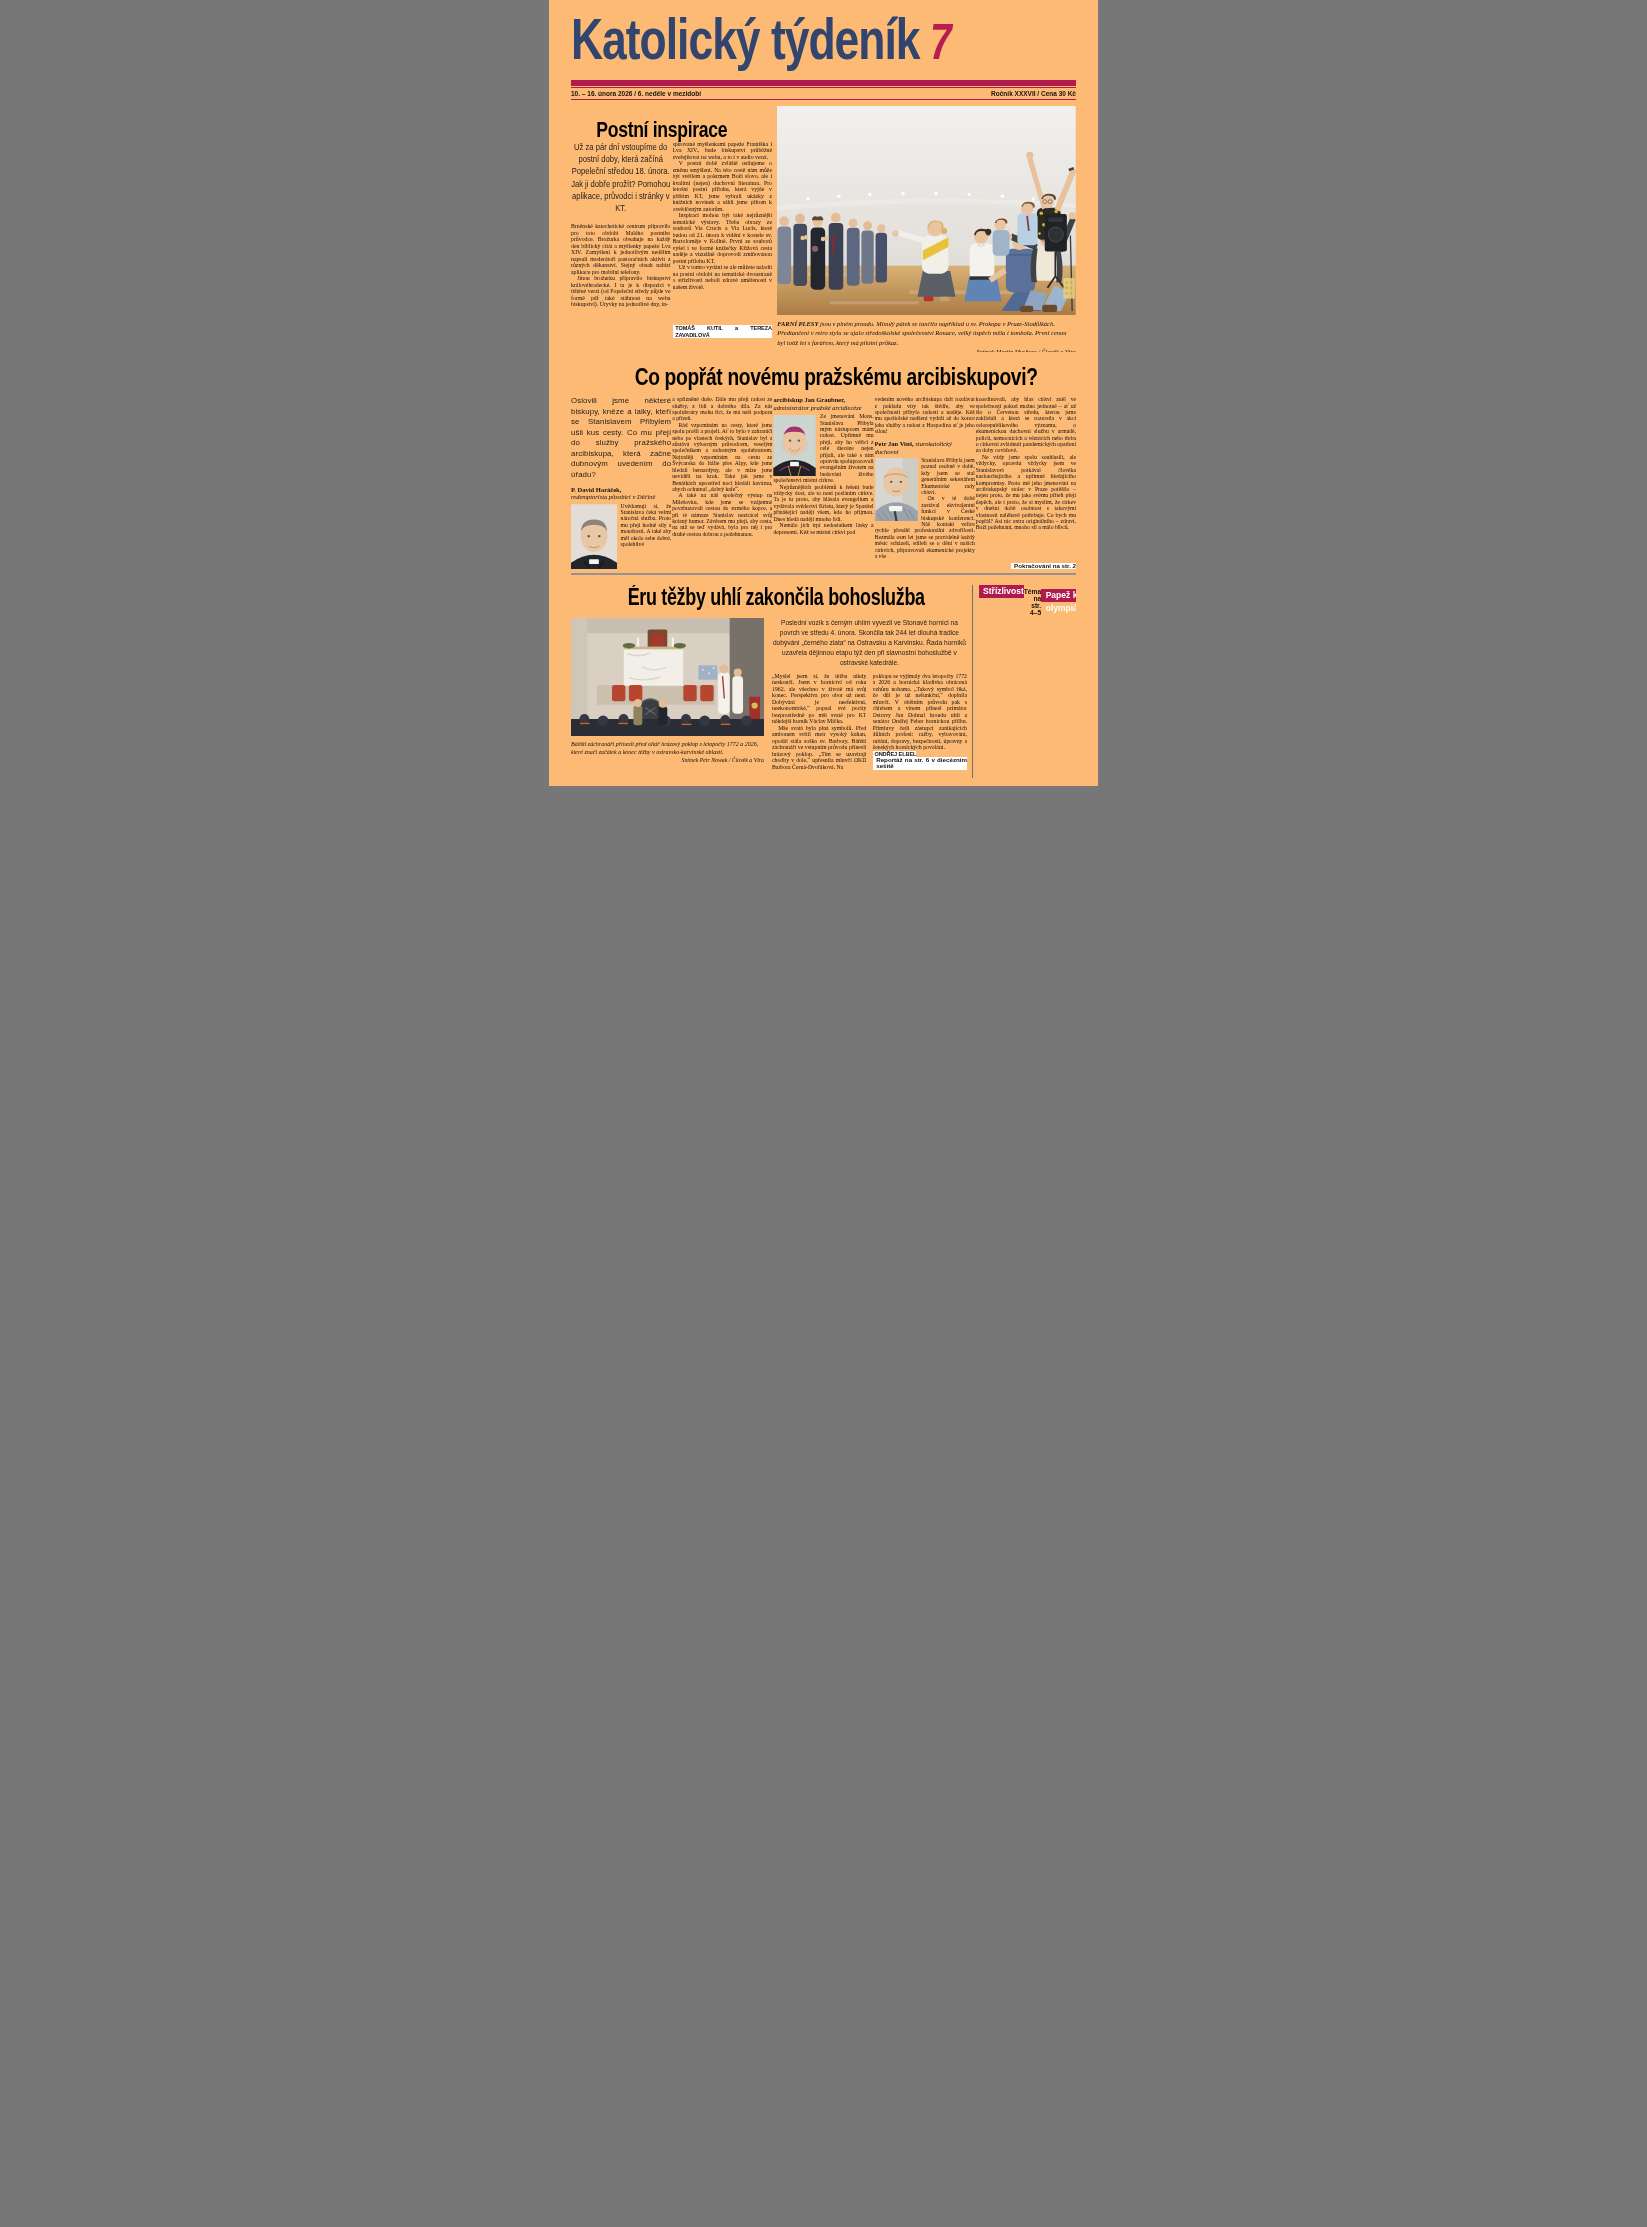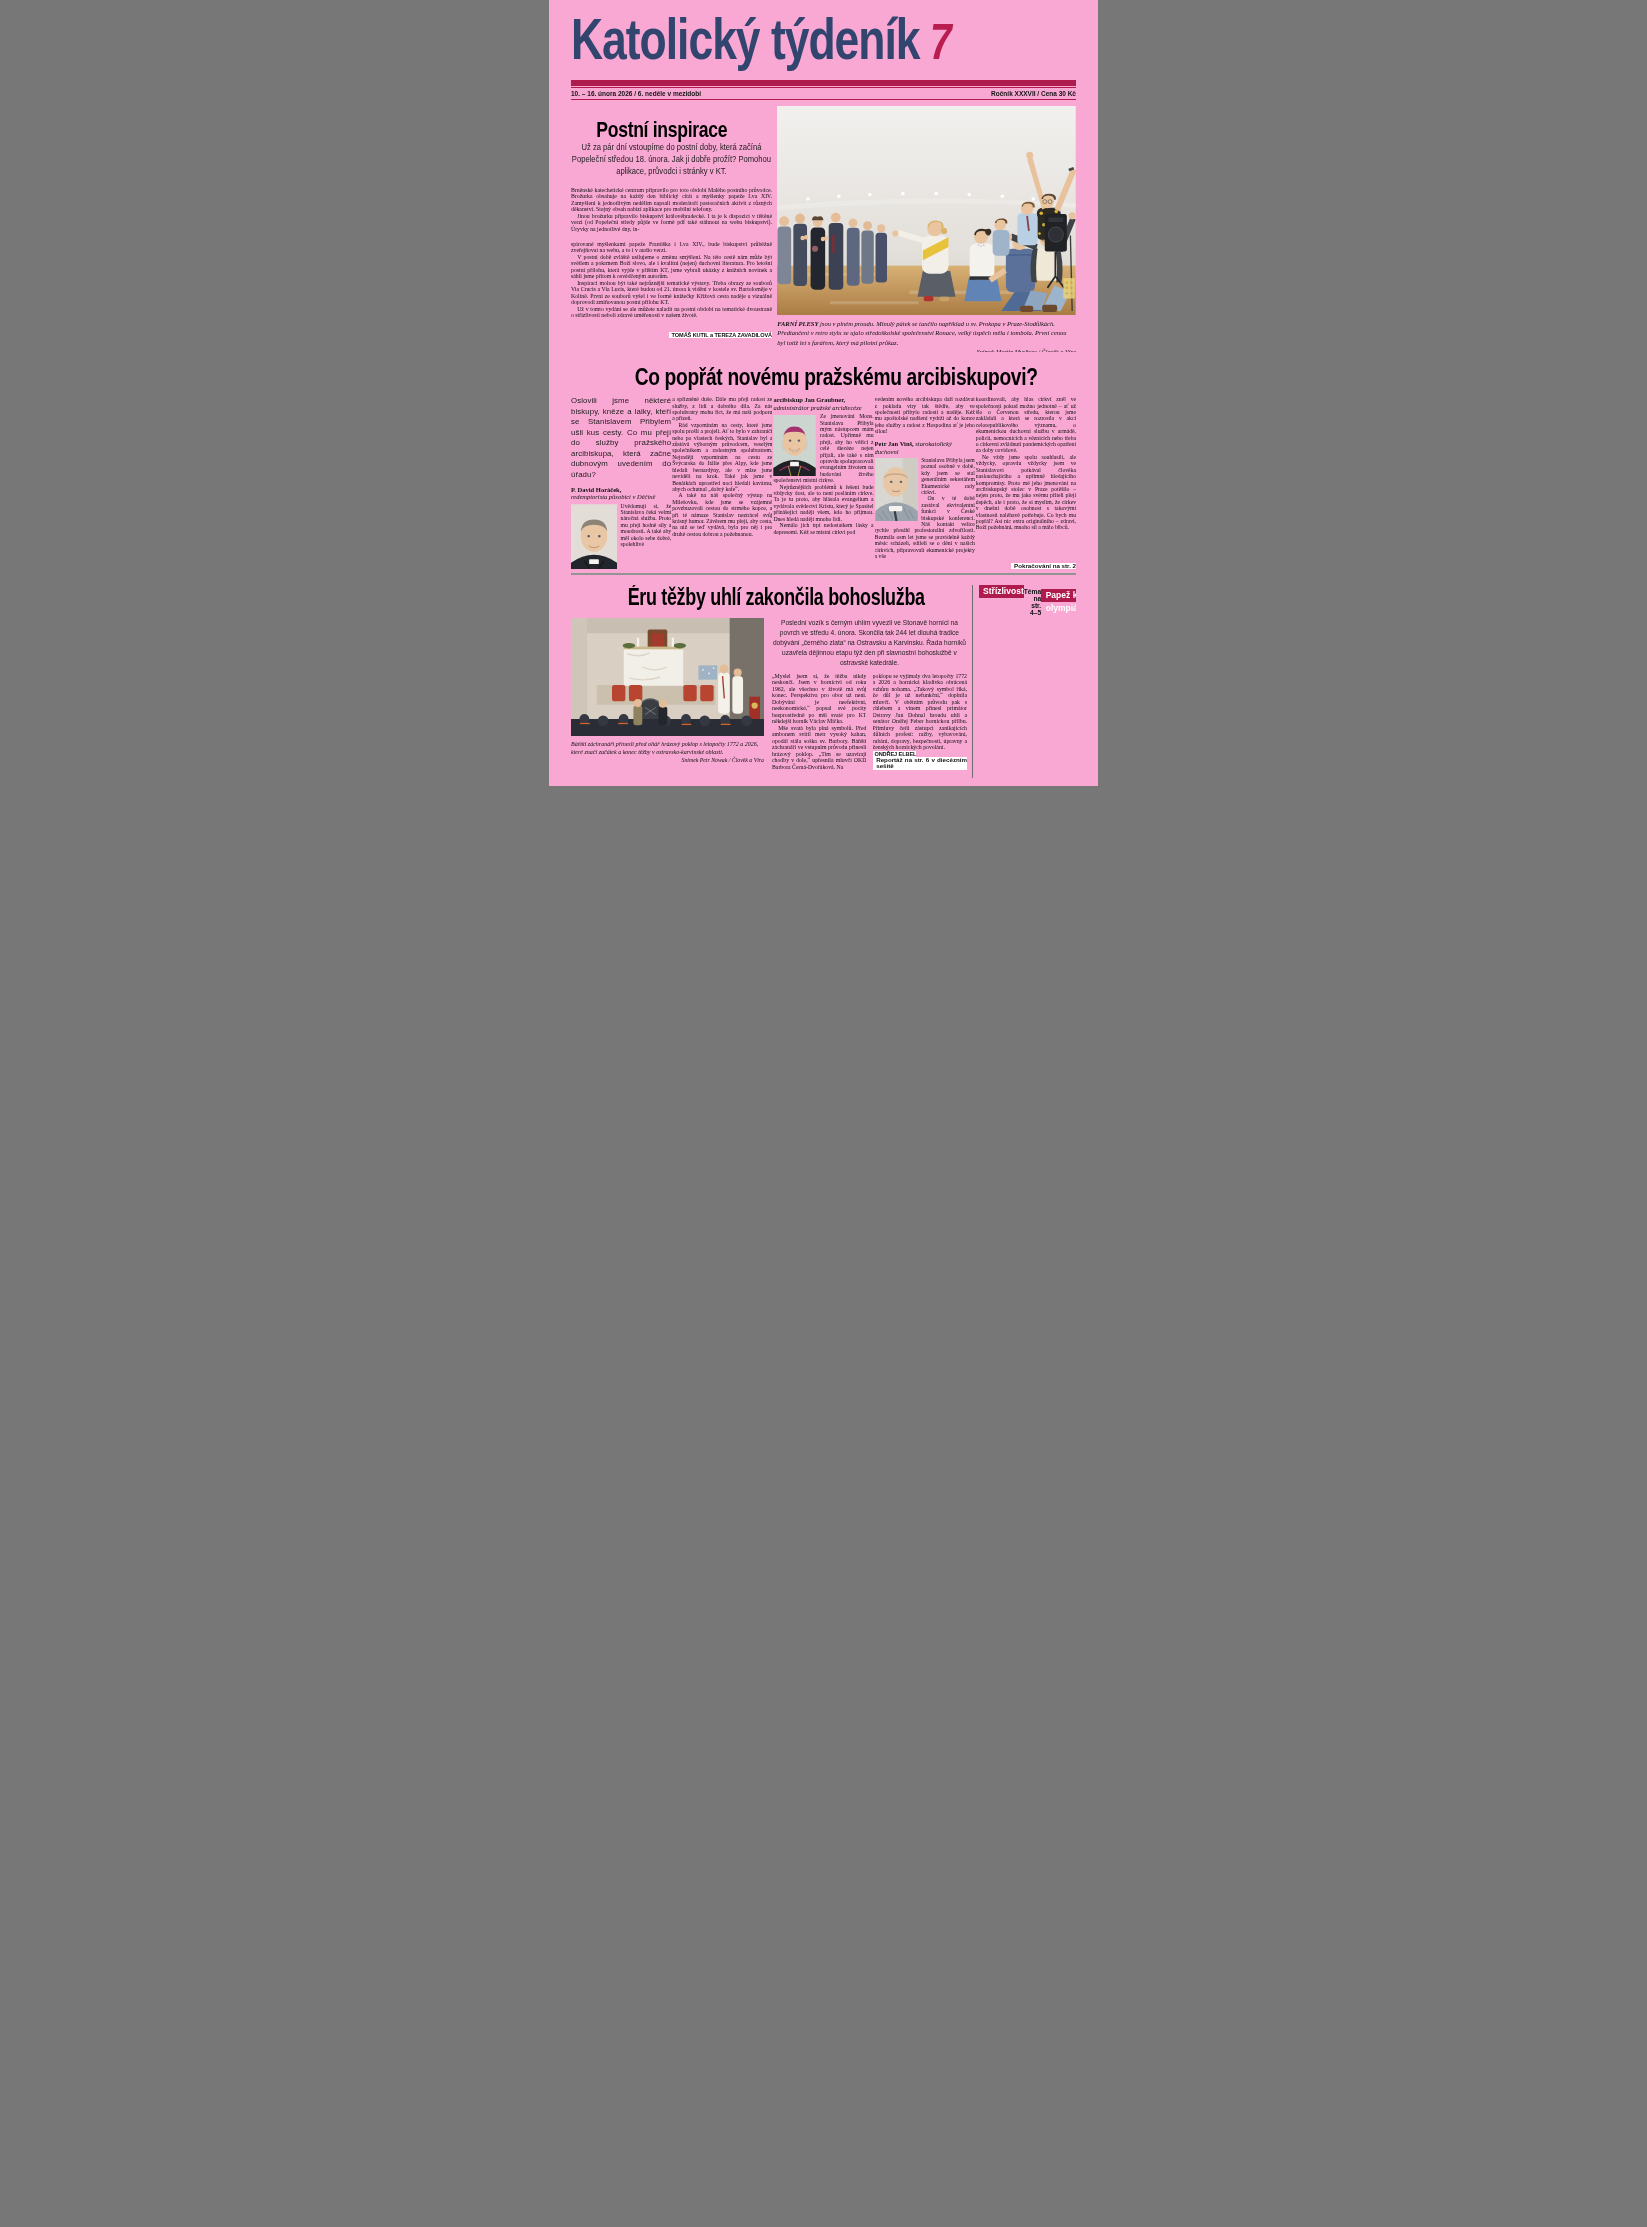--- a/index.html
+++ b/index.html
@@ -1,18 +1,18 @@
 <!DOCTYPE html>
 <html lang="cs" style="font-size:7.1px"><head>
 <meta charset="utf-8">
 <style>
   * { margin:0; padding:0; box-sizing:border-box; }
   html,body { background:#777; }
   .page {
-    width:549px; height:786px; margin:0 auto; background:#f9a8d4;
+    width:549px; height:786px; margin:0 auto; background:#fdba74;
     position:relative; overflow:hidden; padding:0 22px;
     font-family:"Liberation Serif", serif; color:#111;
   }
   
   .masthead { margin-top:10.7px; white-space:nowrap; }
   .mast-scale { display:inline-block; transform:scaleX(.78); transform-origin:0 0; white-space:nowrap; }
   .mast-title {
     font-family:"Liberation Sans", sans-serif; font-weight:bold;
     font-size:57px; line-height:57px; letter-spacing:-1.3px; color:#31456e;
   }
@@ -41,21 +41,21 @@
   .note-abs {
     position:absolute; bottom:0; right:0; background:#fff; padding-left:3.6px;
     font-family:"Liberation Sans", sans-serif; font-weight:bold; font-size:6.2px;
   }
   .caption { font-style:italic; }
   .credit { text-align:right; font-style:italic; }
   
   .a1 { display:flex; margin-top:6.2px; height:246px; overflow:hidden;align-items:center; }
   .a1-left { width:201px; flex:none; }
   .a1-hl { font-size:22px; line-height:20px; width:126%; transform:scaleX(.8); letter-spacing:-0.4px; }
-  .a1-cols { display:flex; gap:2px; margin-top:1px; height:198px;flex-direction:column; }
+  .a1-cols { display:flex; gap:2px; margin-top:1px; height:198px; }
   .a1-col { flex:1; position:relative; overflow:hidden; }
   .a1-lead { font-size:9px; line-height:12.3px; color:#1c1c1c; margin-bottom:9px; }
   .a1-byline { position:absolute; bottom:0.4px; right:0; background:#fff; font-size:5.6px; padding-left:2.7px; }
   .a1-right { flex:1; margin-left:5.3px; }
   .a1-right svg { display:block; width:100%; height:213px; }
   .a1-cap { margin-top:4px; font-size:6.5px; line-height:9.4px; }
   .a1-cap .cap-lead { font-weight:bold; font-style:italic; }
   .a1-cap .credit { font-size:6.2px; }
   
   .a2 { margin-top:12.5px; }

